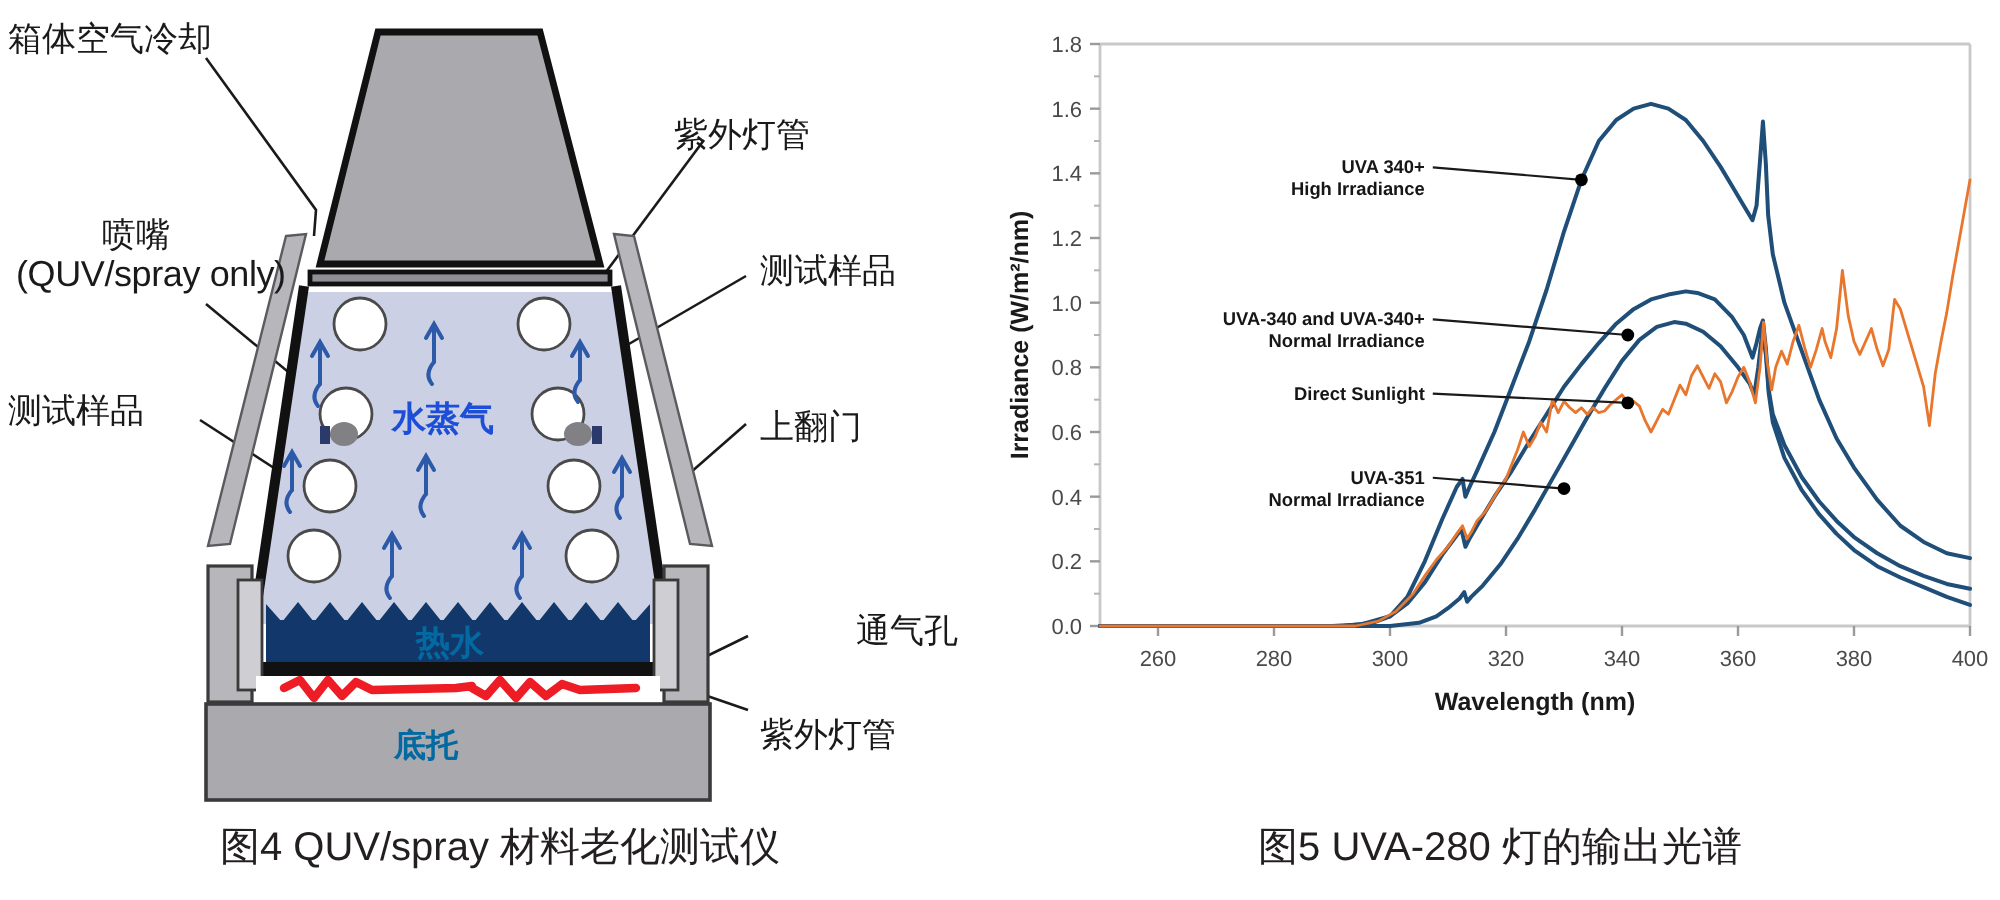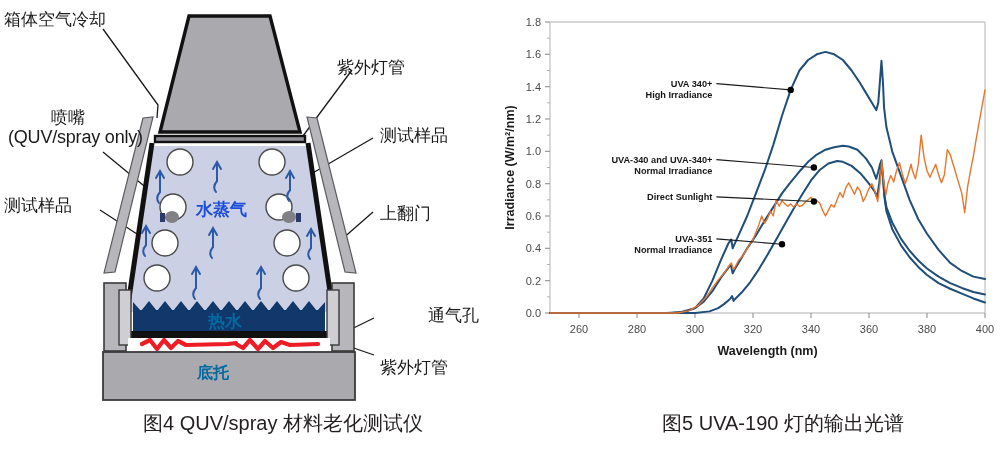--- a/index.html
+++ b/index.html
@@ -18,21 +18,20 @@
   svg{display:block;}
 
   .cap{
     position:absolute;
     left:0;width:100%;
     text-align:center;
     font-size:20px;
     color:#231f20;
     font-family:"Liberation Sans","DejaVu Sans",sans-serif;
     white-space:nowrap;
-    padding-left:33px;
   }
   #caption-fig4{top:410px;}
   #caption-fig5{top:410px;}
 
   .diag-label{
     position:absolute;
     font-size:17px;
     color:#1a1a1a;
     white-space:nowrap;
     line-height:1.12;
@@ -272,16 +271,16 @@
             <circle cx="313.90000000000003" cy="201.45" r="3.2" fill="#000000"></circle>
           </g>
           <g>
             <text x="212.4" y="241.86666666666667" text-anchor="end" class="ann-text">UVA-351</text>
             <text x="212.4" y="252.86666666666667" text-anchor="end" class="ann-text">Normal Irradiance</text>
             <line x1="216.4" y1="238.86666666666667" x2="282" y2="244.29166666666669" stroke="#1a1a1a" stroke-width="1.1"></line>
             <circle cx="282" cy="244.29166666666669" r="3.2" fill="#000000"></circle>
           </g>
         </g>
     </svg>
-    <div class="cap" id="caption-fig5">图5  UVA-190 灯的输出光谱</div>
+    <div class="cap" id="caption-fig5">图5  UVA-280 灯的输出光谱</div>
   </div>
 
 </div>
 
 </body></html>

